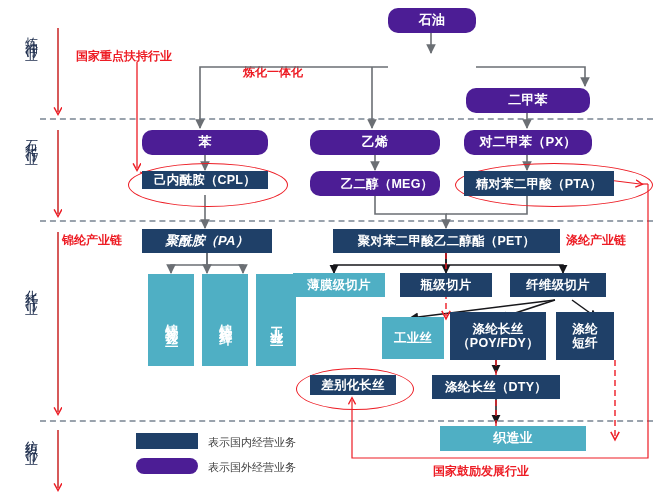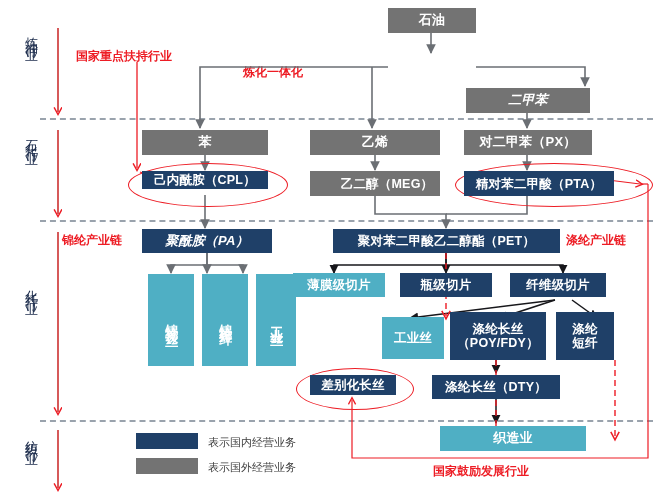--- a/index.html
+++ b/index.html
@@ -1,21 +1,21 @@
 <!DOCTYPE html>
 <html><head>
 <meta charset="utf-8">
 <style>
   html,body{margin:0;padding:0;background:#ffffff;}
   body{width:661px;height:495px;font-family:"Liberation Sans","DejaVu Sans",sans-serif;}
   #stage{position:relative;width:661px;height:495px;overflow:hidden;background:#fff;}
 
   .box{position:absolute;box-sizing:border-box;display:flex;align-items:center;justify-content:center;
        color:#ffffff;font-weight:bold;text-align:center;line-height:1.12;letter-spacing:0.2px;}
-  .orange{background:#737373;}
+  .orange{background:#4c1d95;border-radius:10px;}
   .navy{background:#1F4068;}
   .teal{background:#4FAFC4;}
 
   .vbox{writing-mode:vertical-rl;text-orientation:upright;letter-spacing:3px;}
 
   .sec-label{position:absolute;writing-mode:vertical-rl;text-orientation:upright;
              color:#1a2a4a;font-size:13px;letter-spacing:4px;font-family:"Liberation Serif","DejaVu Serif",serif;}
 
   .red-text{position:absolute;color:#ED1C24;font-weight:bold;font-size:12px;white-space:nowrap;
             font-family:"Liberation Serif","DejaVu Serif",serif;}
@@ -121,21 +121,21 @@
       <path d="M648,184 L648,226"></path>
       <path d="M608,180 L640,184" marker-end="url(#ra)" transform="translate(0,0)"></path>
     </g>
   </svg>
 
   <div class="ellipse" style="left:128px;top:163px;width:158px;height:42px;"></div>
   <div class="ellipse" style="left:455px;top:163px;width:196px;height:42px;"></div>
   <div class="ellipse" style="left:296px;top:368px;width:116px;height:40px;"></div>
 
   <div class="box orange" style="left:388px;top:8px;width:88px;height:25px;font-size:13px;">石油</div>
-  <div class="box orange" style="left:466px;top:88px;width:124px;height:25px;font-size:13px;font-style:italic;">二甲苯</div>
+  <div class="box orange" style="left:466px;top:88px;width:124px;height:25px;font-size:13px;">二甲苯</div>
 
   <div class="box orange" style="left:142px;top:130px;width:126px;height:25px;font-size:13px;">苯</div>
   <div class="box orange" style="left:310px;top:130px;width:130px;height:25px;font-size:13px;">乙烯</div>
   <div class="box orange" style="left:464px;top:130px;width:128px;height:25px;font-size:13px;">对二甲苯（PX）</div>
 
   <div class="box navy" style="left:142px;top:171px;width:126px;height:18px;font-size:12.5px;">己内酰胺（CPL）</div>
   <div class="box orange" style="left:310px;top:171px;width:130px;height:25px;font-size:12.5px;padding-left:24px;">乙二醇（MEG）</div>
   <div class="box navy" style="left:464px;top:171px;width:150px;height:25px;font-size:12.5px;">精对苯二甲酸（PTA）</div>
 
   <div class="box navy" style="left:142px;top:229px;width:130px;height:24px;font-size:13px;font-style:italic;">聚酰胺（PA）</div>

